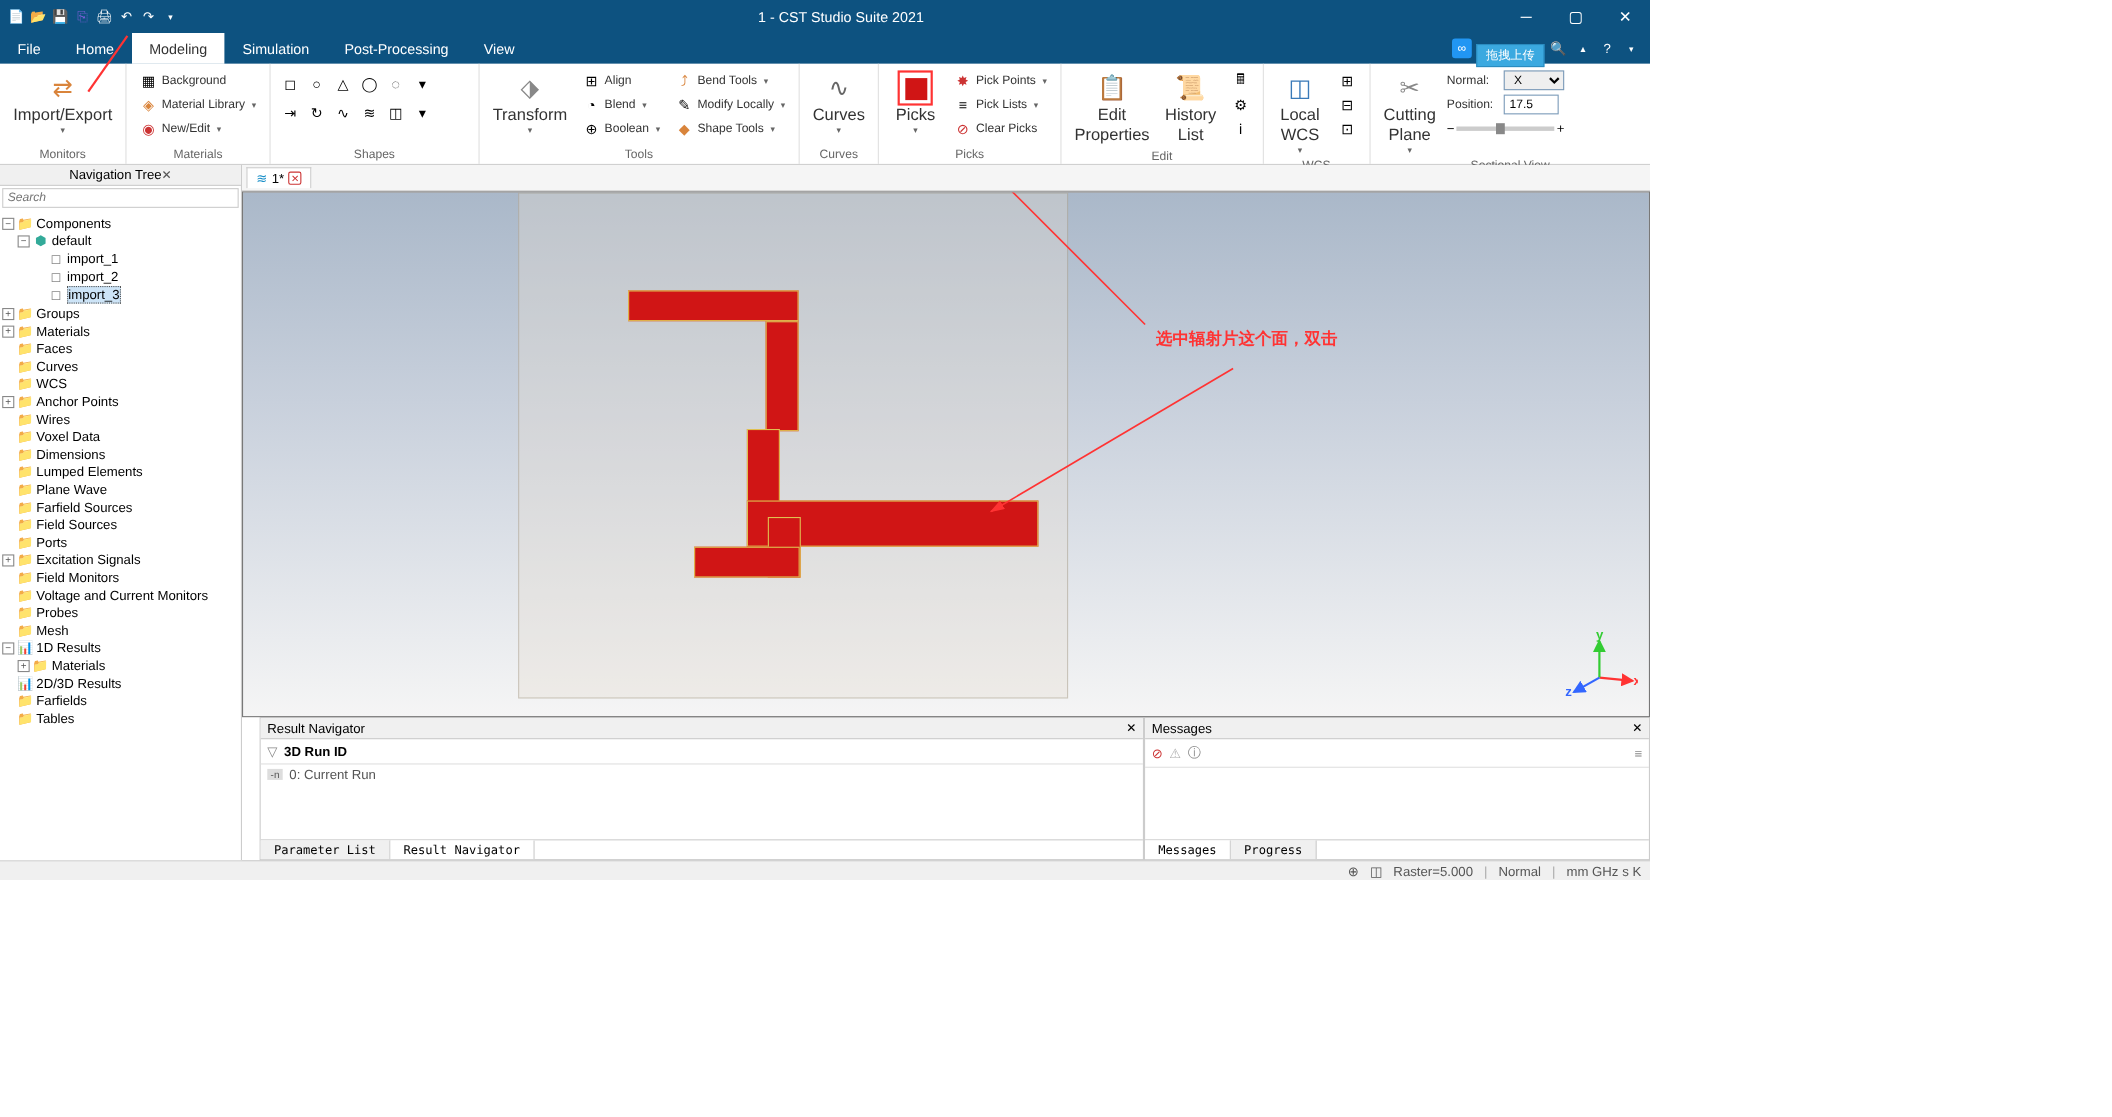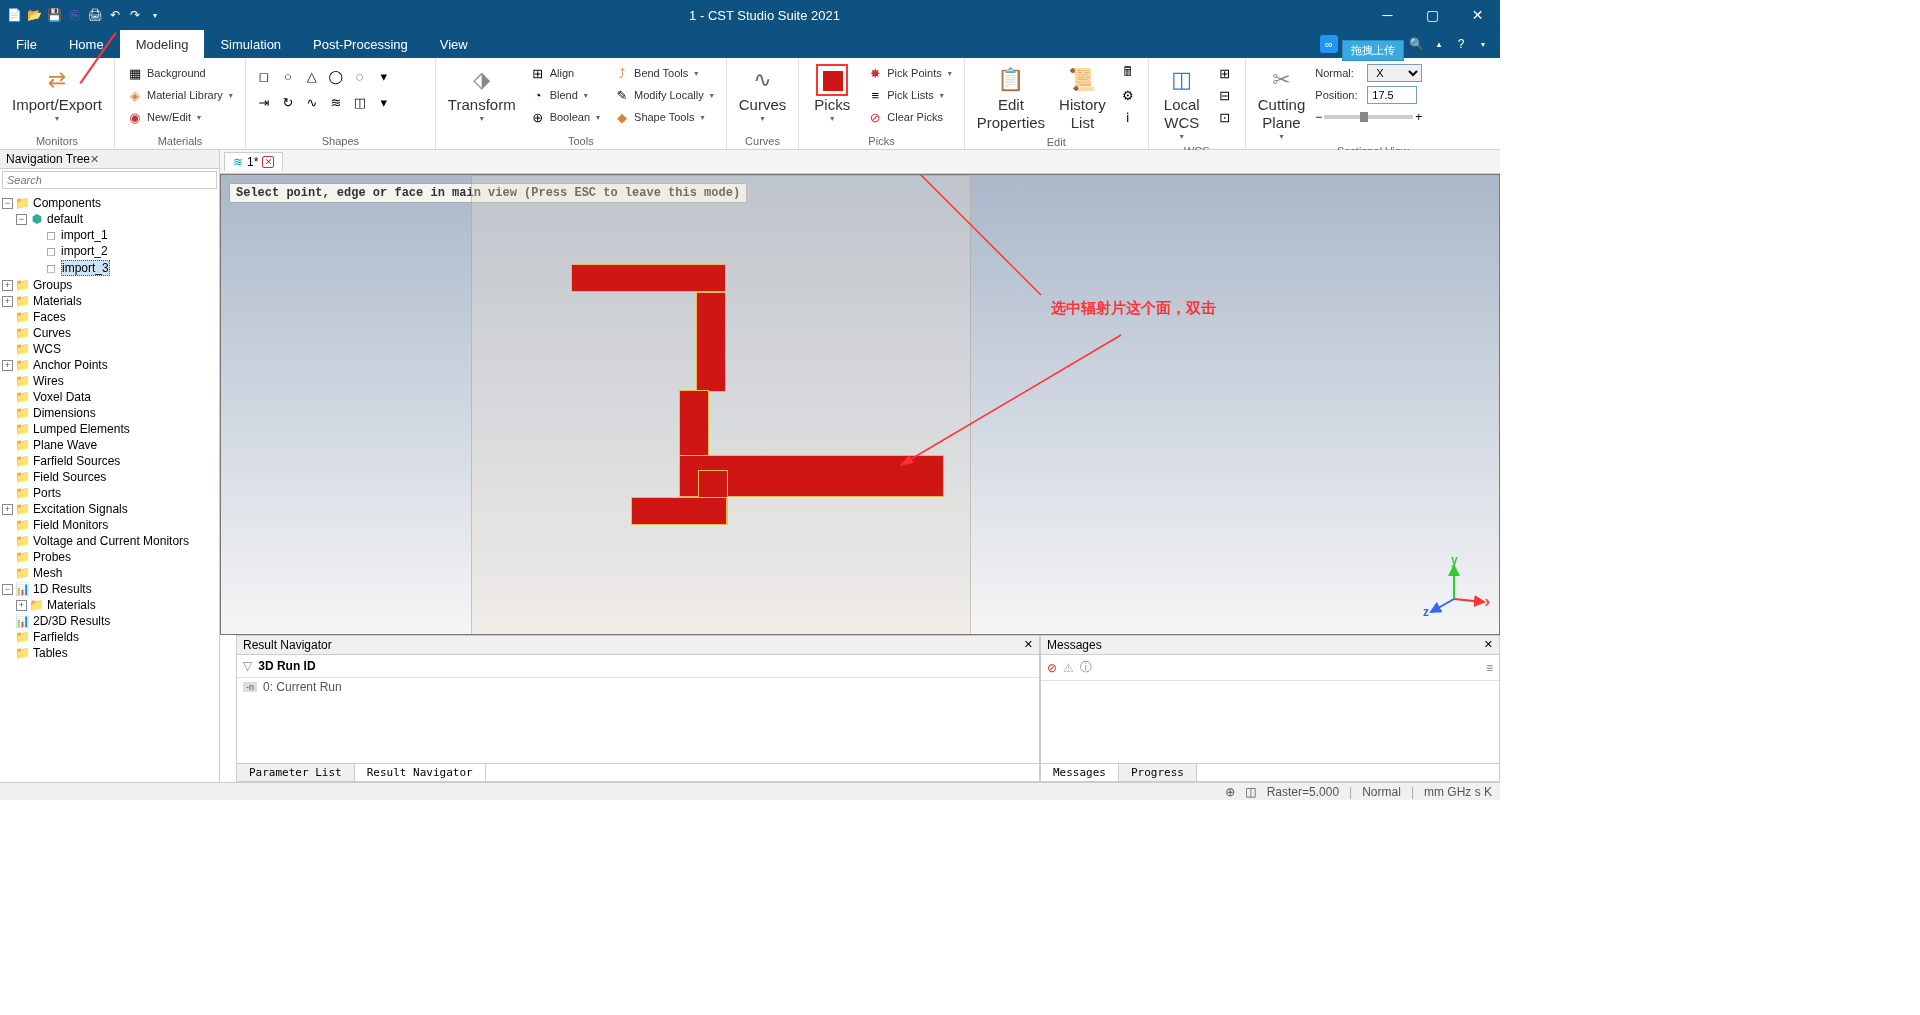--- a/index.html
+++ b/index.html
@@ -40,21 +40,21 @@
 .iconrow span { width: 20px; height: 20px; display: flex; align-items: center; justify-content: center; cursor: pointer; font-size: 13px; }
 .field-row { display: flex; align-items: center; gap: 4px; height: 22px; }
 .field-row label { font-size: 11px; color: #333; min-width: 48px; }
 .field-row input, .field-row select { border: 1px solid #7a9ab8; font-size: 11px; padding: 1px 4px; height: 18px; }
 .picks-icon { width: 32px; height: 32px; border: 2px solid #ff3333; position: relative; }
 .picks-icon::before { content: ""; position: absolute; width: 20px; height: 20px; background: #d01515; top: 5px; left: 5px; }
 
 
 .main { display: flex; height: calc(100% - 30px - 28px - 92px - 18px); }
 .navpane { width: 220px; border-right: 1px solid #ccc; display: flex; flex-direction: column; background: #fff; }
-.navpane .hdr { background: #f0f0f0; border-bottom: 1px solid #ccc; padding: 2px 6px; font-family: 'SimSun', monospace; font-size: 12px; display: flex; justify-content: flex-start; align-items: center; }
+.navpane .hdr { background: #f0f0f0; border-bottom: 1px solid #ccc; padding: 2px 6px; font-family: 'SimSun', monospace; font-size: 12px; display: flex; justify-content: center; align-items: center; }
 .navpane .hdr .x { cursor: pointer; font-size: 11px; color: #555; }
 .navpane input.search { border: 1px solid #ccc; margin: 2px; padding: 2px 4px; font-size: 11px; color: #888; font-style: italic; }
 .tree { flex: 1; overflow: auto; padding: 4px 2px; }
 .tree-item { display: flex; align-items: center; gap: 2px; padding: 1px 0; cursor: pointer; white-space: nowrap; }
 .tree-item .tw { width: 11px; height: 11px; border: 1px solid #888; font-size: 9px; line-height: 9px; text-align: center; color: #555; background: #fff; }
 .tree-item .tw.none { border: none; }
 .tree-item .fi { width: 16px; height: 14px; font-size: 12px; text-align: center; }
 .tree-item .lbl { font-size: 12px; }
 .tree-item.selected .lbl { background: #cde4f7; border: 1px dotted #555; }
 .folder-ico { color: #d9a84e; }
@@ -83,21 +83,21 @@
 .infobox table td { padding: 0 8px 0 0; }
 .axes { position: absolute; right: 10px; bottom: 10px; width: 70px; height: 70px; }
 .annotation { position: absolute; color: #ff3333; font-size: 15px; font-weight: bold; }
 .arrow-line { position: absolute; background: #ff3333; transform-origin: top left; }
 
 .view-tabs { height: 22px; background: #fff; border-top: 1px solid #ccc; display: flex; }
 .view-tab { border-right: 1px solid #ccc; padding: 2px 28px; font-size: 11px; background: #f0f0f0; cursor: pointer; }
 .view-tab.active { background: #fff; }
 
 
-.bottom-panels { display: flex; height: 147px; padding-left: 16px; }
+.bottom-panels { display: flex; height: 130px; padding-left: 16px; }
 .rnav, .msgs { border: 1px solid #ccc; display: flex; flex-direction: column; }
 .rnav { flex: 1; }
 .msgs { width: 460px; }
 .panel-hdr { background: #f0f0f0; padding: 2px 6px; font-family: 'SimSun', monospace; font-size: 12px; display: flex; justify-content: space-between; border-bottom: 1px solid #ccc; }
 .panel-hdr .x { cursor: pointer; font-size: 11px; }
 .rnav .toolbar, .msgs .toolbar { display: flex; gap: 6px; padding: 4px 6px; border-bottom: 1px solid #e0e0e0; align-items: center; }
 .rnav .row { display: flex; align-items: center; gap: 6px; padding: 2px 6px; font-size: 12px; color: #555; }
 .rnav .body { flex: 1; }
 .bottom-tabs { display: flex; border-top: 1px solid #ccc; }
 .bottom-tab { border-right: 1px solid #ccc; padding: 2px 12px; font-size: 11px; font-family: 'SimSun', monospace; background: #f0f0f0; cursor: pointer; }
@@ -530,21 +530,20 @@
 
   <div class="viewport-wrap">
     <div class="doc-tabs">
       <div class="doc-tab">
         <span class="wave">≋</span>
         <span>1*</span>
         <span class="close">✕</span>
       </div>
     </div>
     <div class="viewport">
-      <div class="statusmsg">Select point, edge or face in main view (Press ESC to leave this mode)</div>
       <div class="substrate"></div>
       <div class="redshape s1"></div>
       <div class="redshape s2"></div>
       <div class="redshape s3"></div>
       <div class="redshape s4"></div>
       <div class="redshape s5b"></div>
       <div class="redshape s5"></div>
 
       <div class="annotation" style="left:830px;top:124px">选中辐射片这个面，双击</div>
       <svg style="position:absolute;left:670px;top:150px;width:240px;height:150px;pointer-events:none">

